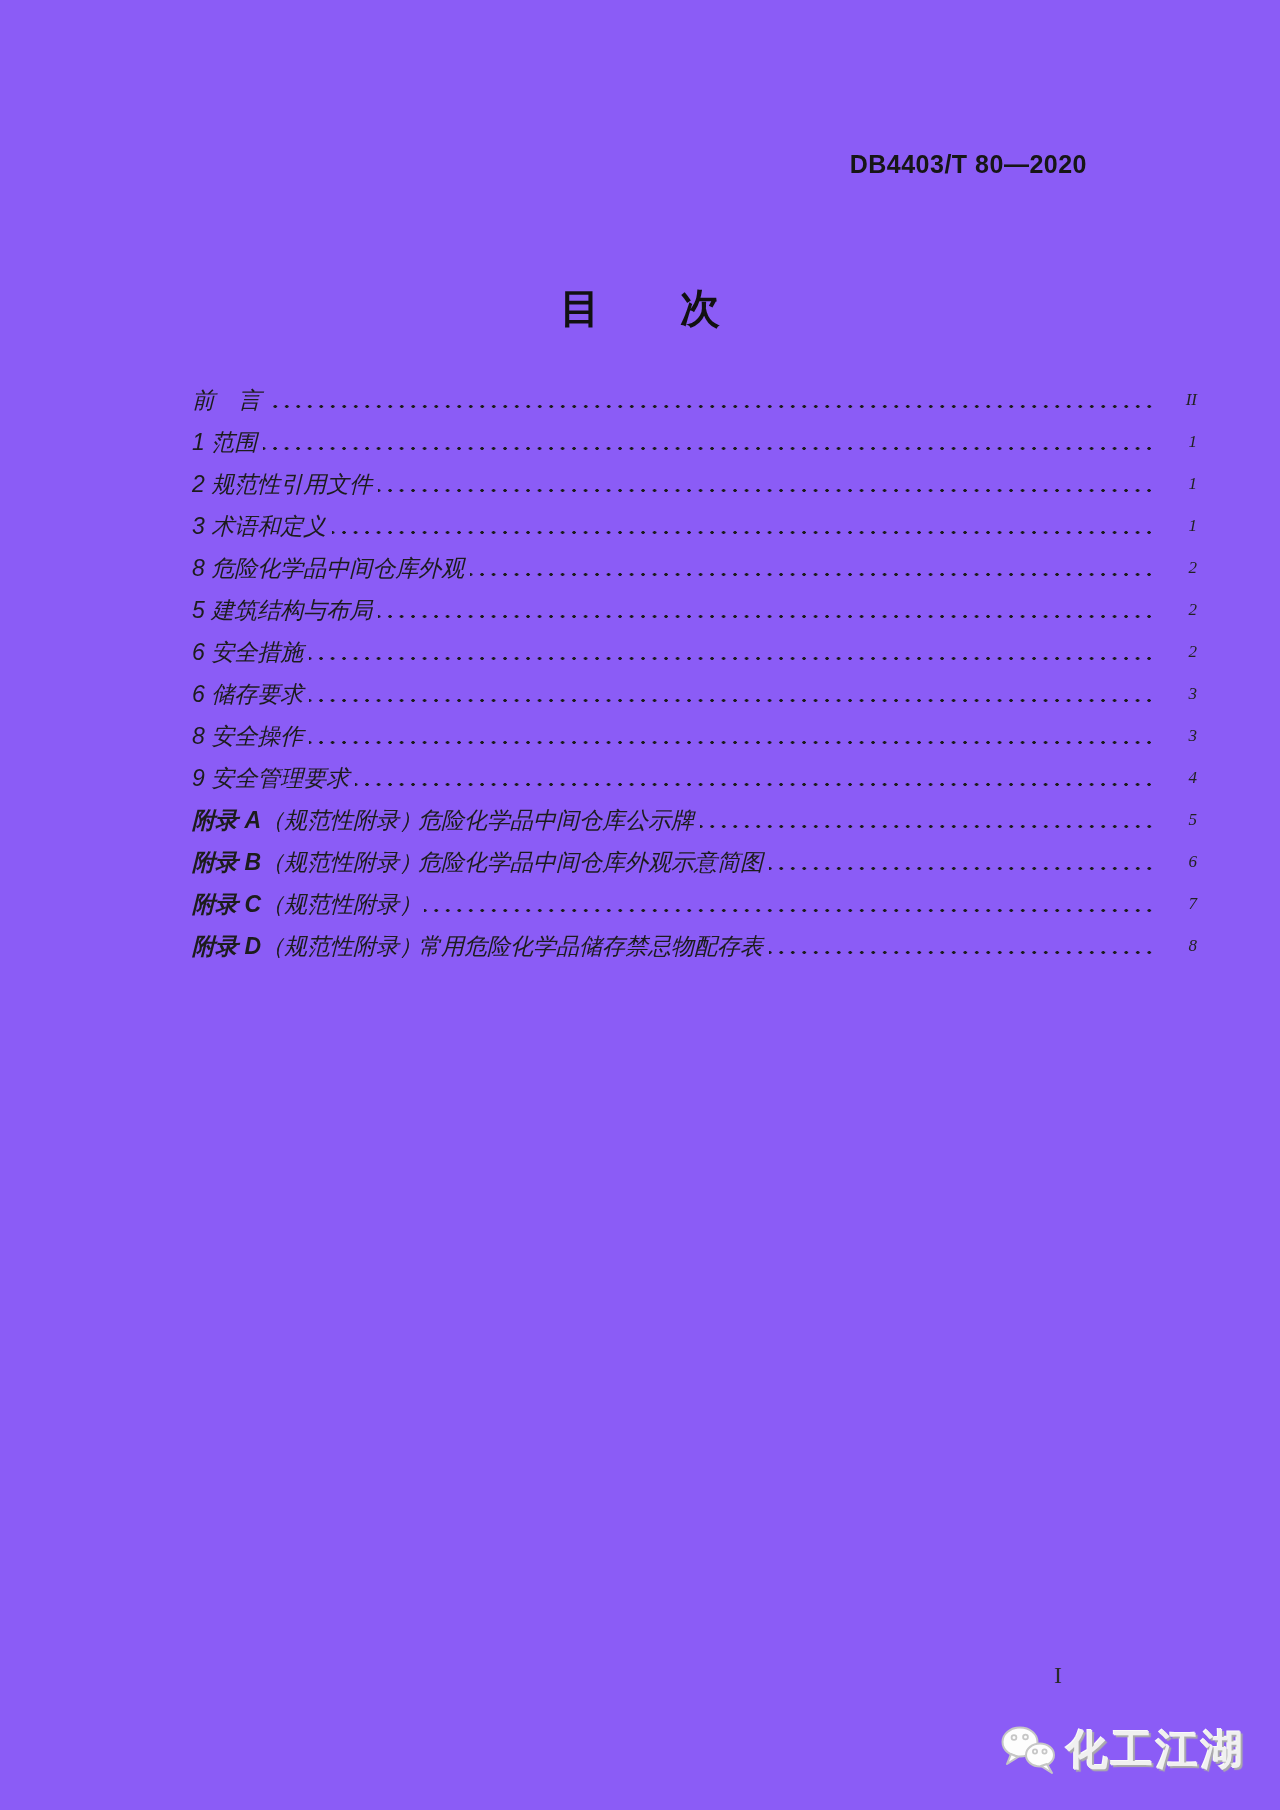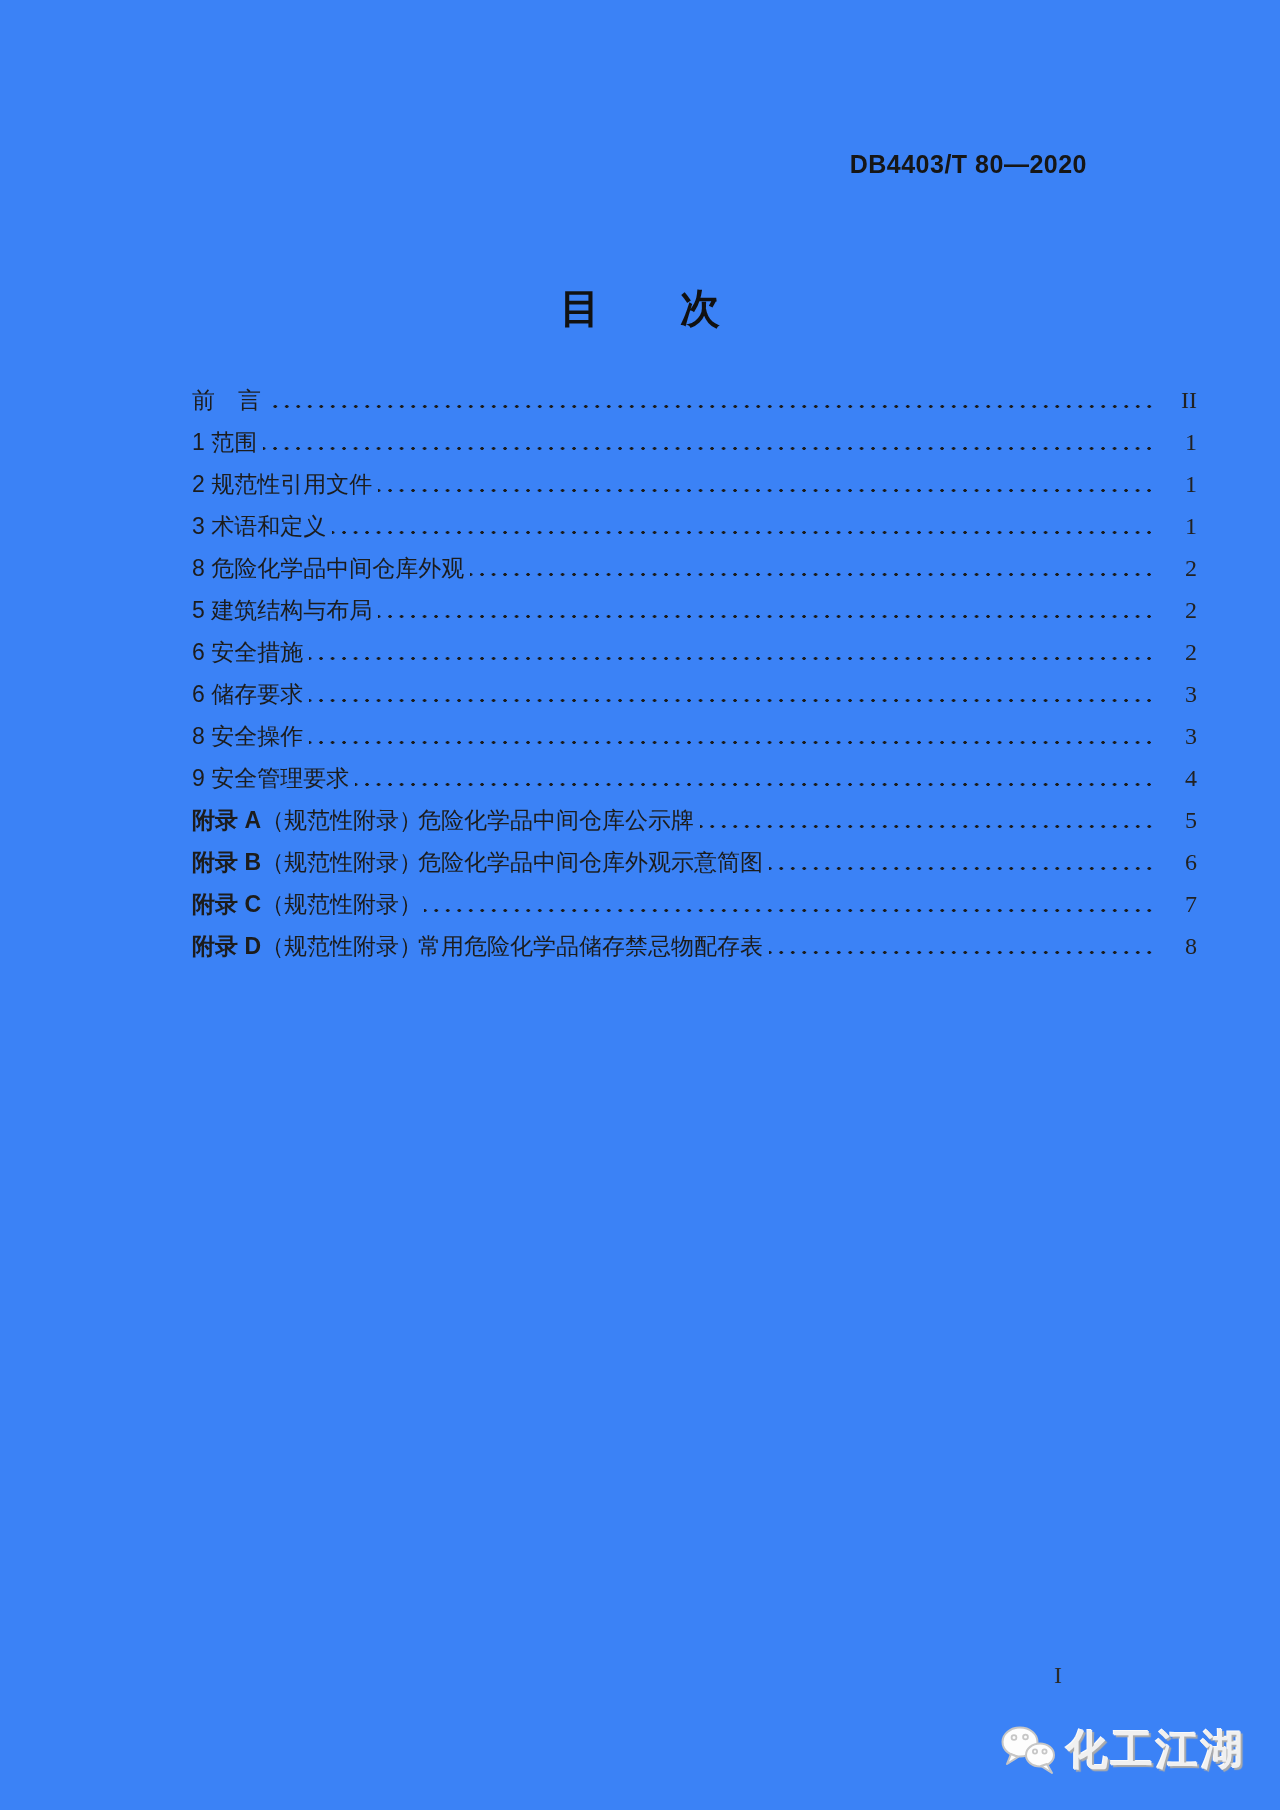--- a/index.html
+++ b/index.html
@@ -1,55 +1,55 @@
 <!DOCTYPE html>
 <html><head>
 <meta charset="utf-8">
 <style>
   html,body { margin:0; padding:0; background:#ffffff; }
   body {
     width:1280px; height:1810px; position:relative; overflow:hidden;
     font-family:"Liberation Sans", sans-serif; color:#1c1c1c;
   }
-  .page { position:absolute; inset:0; background:#3b82f6; }
+  .page { position:absolute; inset:0; background:#8b5cf6; }
 
   
   .header-code {
     position:absolute; top:150px; right:193px;
     font-size:25px; font-weight:bold; letter-spacing:0.5px;
     font-family:"Liberation Sans", sans-serif; color:#161616;
   }
 
   
   .toc-title {
     position:absolute; top:281px; left:0; width:100%;
     text-align:center; font-size:40px; font-weight:bold; color:#111111;
   }
 
   
   .toc {
     position:absolute; left:192px; top:379px; width:1005px;
   }
   .toc-row {
     display:flex; align-items:flex-start;
-    height:42px; line-height:42px; font-size:23px; white-space:nowrap;
+    height:42px; line-height:42px; font-size:23px; white-space:nowrap;font-style:italic;
   }
   .toc-label { flex:0 0 auto; }
   .appendix-prefix { flex:0 0 auto; width:226px; }
   .appendix-code { font-weight:bold; }
   .dots {
     flex:1 1 auto; align-self:stretch; margin:0 6px;
     background-image:radial-gradient(circle, #1b1b1b 1.6px, rgba(0,0,0,0) 1.8px);
     background-size:11.5px 5px;
     background-repeat:repeat-x;
     background-position:right bottom 12px;
   }
   .toc-page {
     flex:0 0 auto; min-width:36px; text-align:right;
-    font-family:"Liberation Serif", serif; font-size:24px; color:#222222;
+    font-family:"Liberation Serif", serif; font-size:17px; color:#222222;
   }
 
   
   .footer-page {
     position:absolute; top:1662px; left:1042px; width:32px; text-align:center;
     font-family:"Liberation Serif", serif; font-size:24px; color:#2a2a2a;
   }
 
   
   .watermark {

